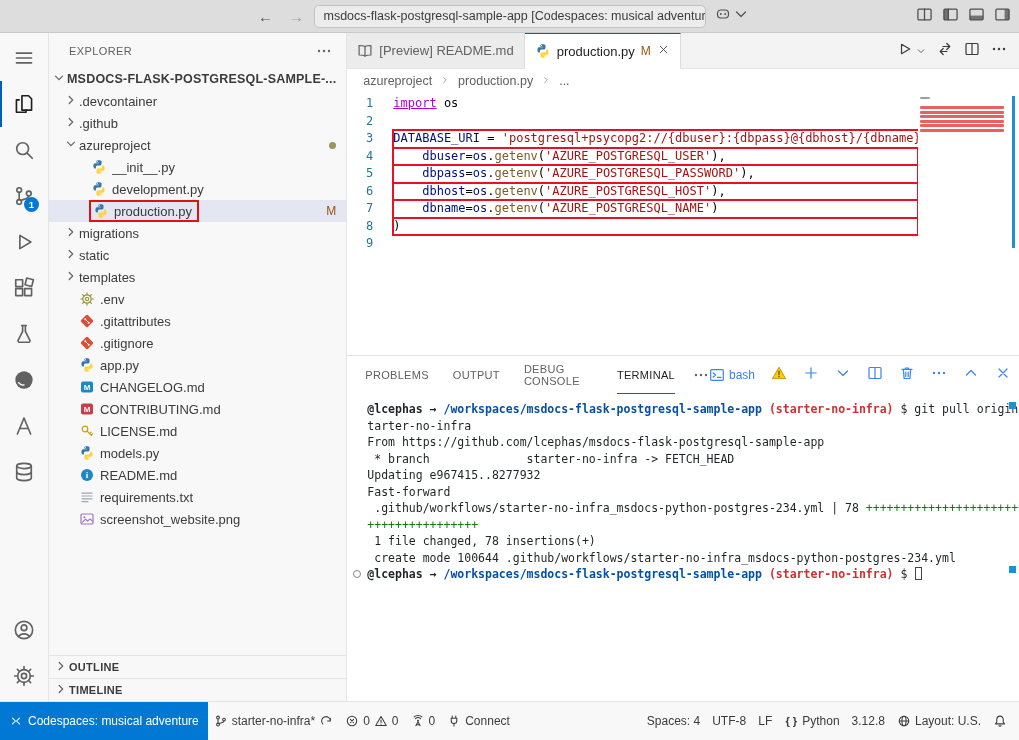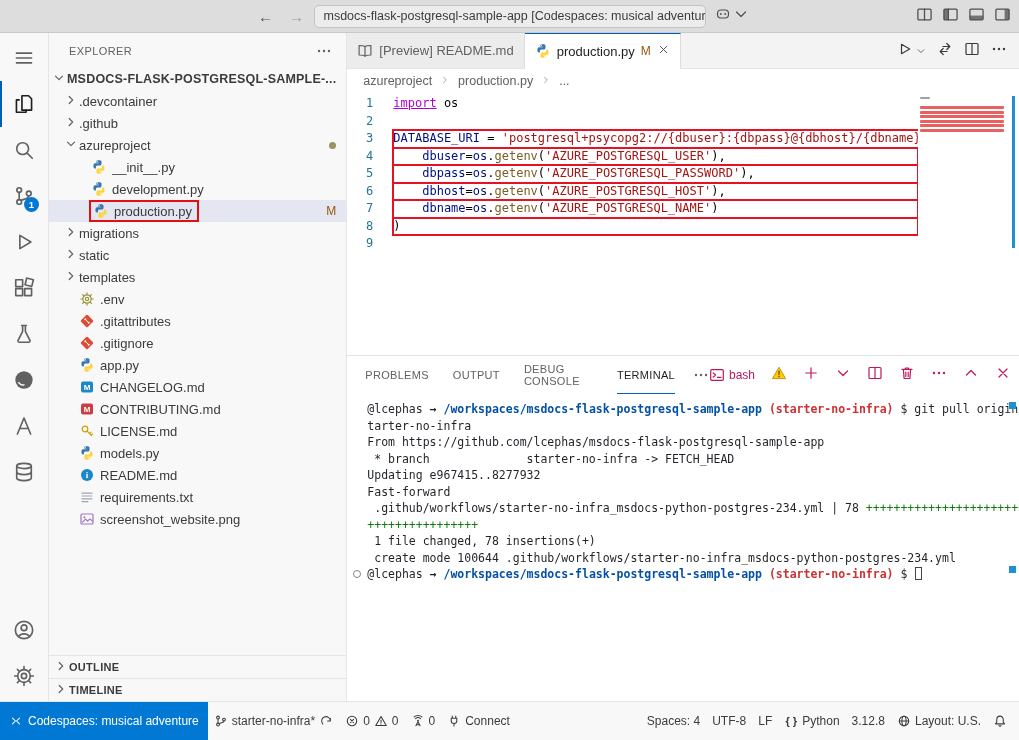--- a/index.html
+++ b/index.html
@@ -77,26 +77,26 @@
   .mm-bar{height:2px;margin-bottom:2.5px;border-radius:1px;}
   .ruler{flex:0 0 13px;position:relative;}
   .ruler-mod{position:absolute;top:3px;right:4px;width:3.5px;height:152px;background:#2090d3;}
 
   
   .panel{flex:1;border-top:1px solid #e5e5e5;display:flex;flex-direction:column;min-height:0;background:#fff;}
   .panel-header{flex:0 0 38px;display:flex;align-items:center;padding:0 8px 0 18px;}
   .ptab{height:100%;display:flex;align-items:center;margin-right:24px;font-size:11px;letter-spacing:.3px;color:#616161;border-bottom:1.5px solid transparent;cursor:pointer;}
   .ptab.active{color:#1f1f1f;border-bottom-color:#005fb8;}
   .ptab-more{color:#616161;margin-left:-6px;}
-  .panel-actions{margin-left:auto;display:flex;align-items:center;gap:16px;color:#be185d;}
+  .panel-actions{margin-left:auto;display:flex;align-items:center;gap:16px;color:#3b82f6;}
   .shell-label{display:flex;align-items:center;gap:4px;font-size:12px;}
   .warn{color:#bf8803;}
   .term{flex:1;position:relative;padding:7px 14px 0 20px;font-family:"DejaVu Sans Mono","Liberation Mono",monospace;font-size:11.5px;color:#1f2328;overflow:hidden;}
   .tl{height:16.5px;line-height:16.5px;white-space:pre;position:relative;}
-  .t-user{font-weight:normal;color:#1f2328;margin-top:37px;}
+  .t-user{font-weight:bold;color:#1f2328;margin-top:37px;}
   .t-arrow{font-weight:bold;color:#1f2328;}
   .t-path{font-weight:bold;color:#0451a5;}
   .t-branch{font-weight:bold;color:#cd3131;}
   .t-plain{color:#1f2328;}
   .t-add{color:#0f7b0f;}
   .cursor{display:inline-block;width:7px;height:13px;border:1px solid #444;vertical-align:-2px;margin-left:1px;}
   .cmd-dec{position:absolute;left:-14px;top:4px;width:8px;height:8px;border:1.2px solid #868686;border-radius:50%;}
   .scroll-mark{position:absolute;right:3px;width:7px;height:7px;background:#2090d3;}
 
   

